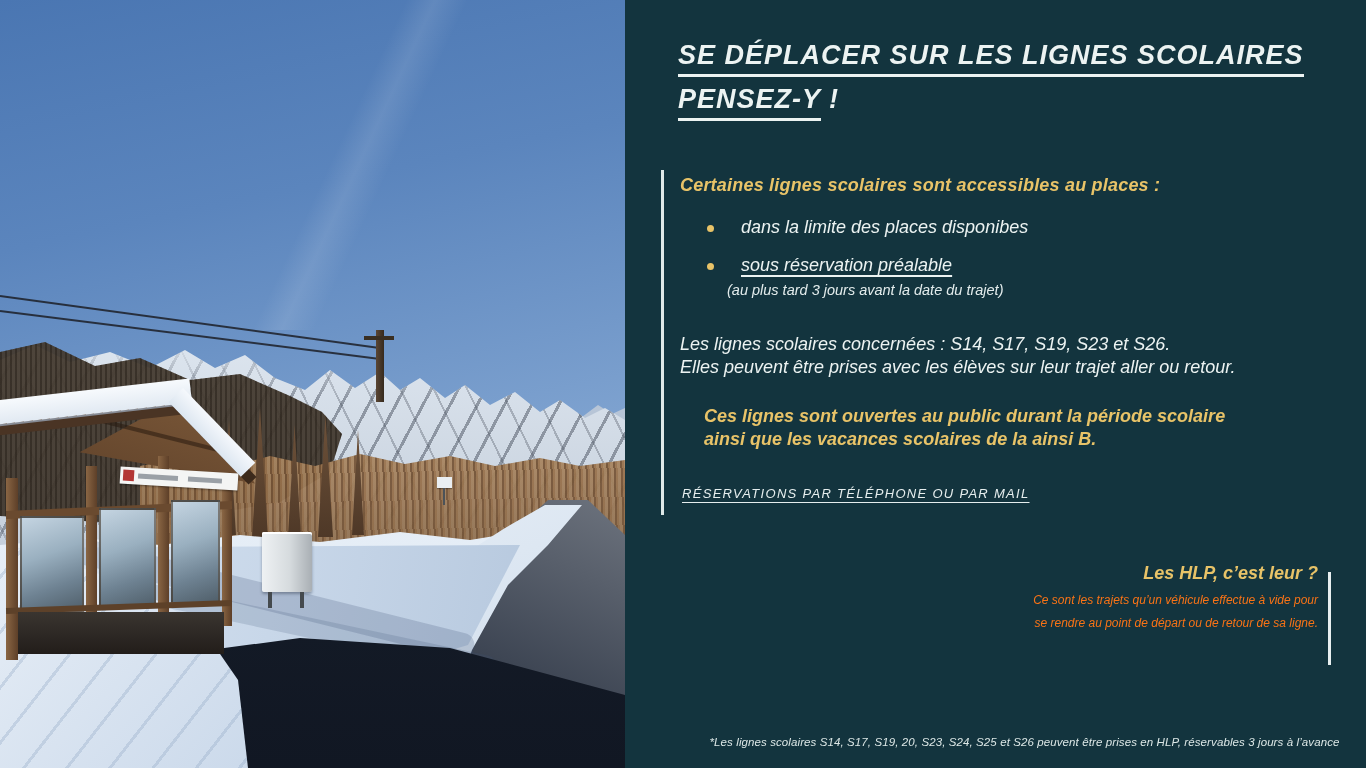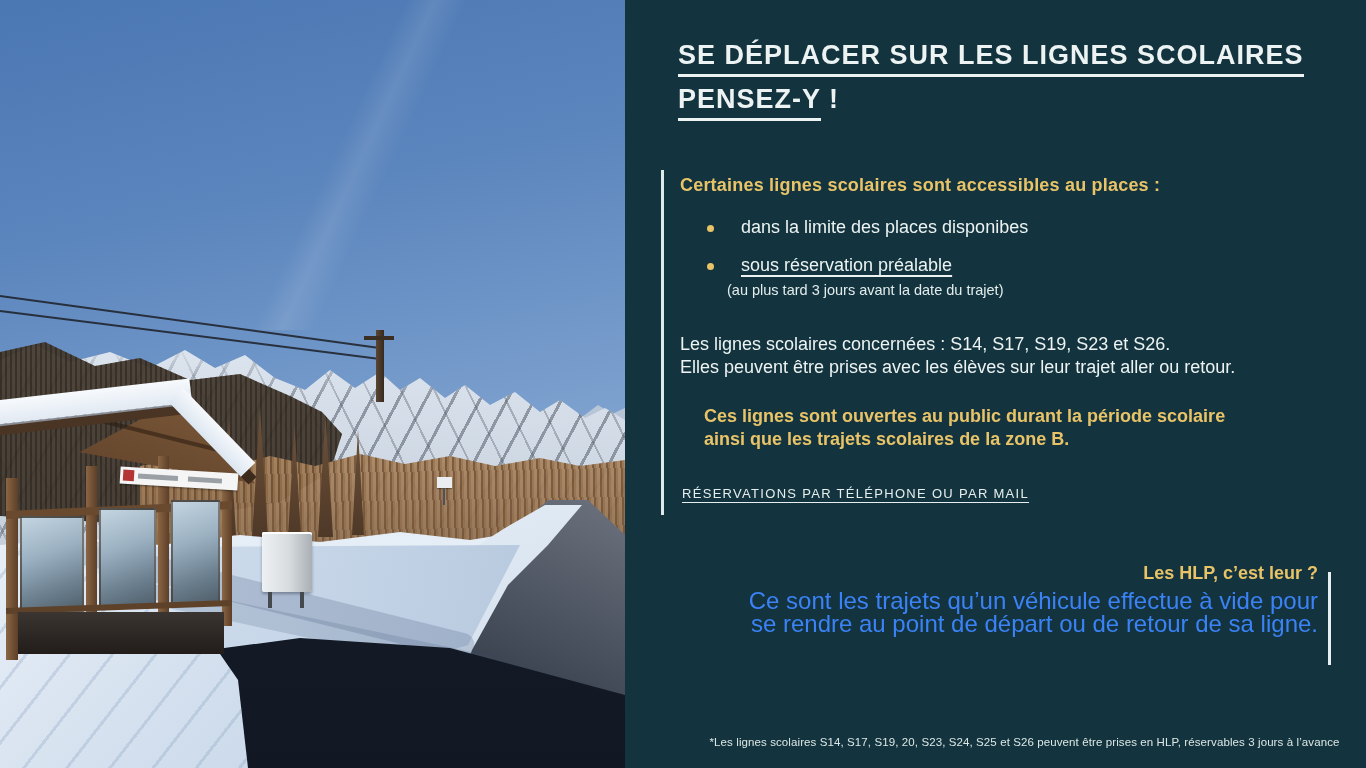--- a/index.html
+++ b/index.html
@@ -1,18 +1,18 @@
 <!DOCTYPE html>
 <html><head>
 <meta charset="utf-8">
 <style>
   * { margin:0; padding:0; box-sizing:border-box; }
   html,body { width:1366px; height:768px; overflow:hidden; background:#000; }
   body { font-family:"Liberation Sans", sans-serif; }
-  .stage { position:relative; width:1366px; height:768px; display:flex; }
+  .stage { position:relative; width:1366px; height:768px; display:flex;font-style:italic; }
 
   
   .photo { position:relative; width:625px; height:768px; overflow:hidden; flex:none; }
   .photo > div { position:absolute; }
   .sky { inset:0; background:linear-gradient(168deg,#4a76b2 0%,#5b85bd 28%,#7fa3d0 62%,#a9c3e2 86%,#c6d8ec 100%); }
   .sky-wisp { left:220px; top:0; width:260px; height:330px; background:linear-gradient(115deg,transparent 45%,rgba(255,255,255,.10) 52%,transparent 60%); }
   .cliff-far { left:0; top:0; width:625px; height:768px;
     clip-path:polygon(535px 432px,556px 412px,578px 420px,598px 405px,612px 414px,625px 408px,625px 530px,535px 530px);
     background:linear-gradient(180deg,#e3eaf3 0%,#b6c4d6 55%,#9aaabf 100%); }
   .mtn-snow { left:0; top:0; width:625px; height:768px;
@@ -122,21 +122,21 @@
   .b2 { left:82px; top:255px; }
   .dot { width:7px; height:7px; border-radius:50%; background:#e8c368; margin-top:8px; flex:none; }
   .bullet-text { margin-left:27px; font-size:18px; color:#ecf3f2; }
   .u { text-decoration:underline; text-decoration-thickness:1.5px; text-underline-offset:4px; }
   .bullet-note { left:102px; top:282px; font-size:14.5px; color:#e3ecec; }
   .body-text { left:55px; top:333px; font-size:18px; line-height:23px; color:#ecf3f2; }
   .highlight-text { left:55px; top:405px; font-size:18px; line-height:23px; font-weight:700; color:#e8c368;margin-left:24px; }
   .reservation-link { left:57px; top:486px; font-size:13px; letter-spacing:1.3px; color:#e6eeee;
     text-decoration:underline; text-decoration-thickness:1px; text-underline-offset:4px; cursor:pointer; }
   .hlp-heading { right:48px; top:563px; font-size:18px; font-weight:700; color:#e8c368; text-align:right; }
-  .hlp-body { right:48px; top:589px; font-size:24px; line-height:23px; text-align:right; color:#3b82f6; }
+  .hlp-body { right:48px; top:589px; font-size:12px; line-height:23px; text-align:right; color:#f97316; }
   .accent-bar-right { left:703px; top:572px; width:3px; height:93px; background:#e8eff0; }
   .footnote { left:70px; right:12px; top:736px; text-align:center; font-size:11.5px; color:#dce7e6; letter-spacing:.1px; }
 </style>
 </head>
 <body>
 
 <div class="stage">
 
   <div class="photo">
     <div class="sky"></div>
@@ -218,21 +218,21 @@
     </div>
     <div class="bullet-note">(au plus tard 3 jours avant la date du trajet)</div>
 
     <div class="body-text">
       <div>Les lignes scolaires concernées : S14, S17, S19, S23 et S26.</div>
       <div>Elles peuvent être prises avec les élèves sur leur trajet aller ou retour.</div>
     </div>
 
     <div class="highlight-text">
       <div>Ces lignes sont ouvertes au public durant la période scolaire</div>
-      <div>ainsi que les trajets scolaires de la zone B.</div>
+      <div>ainsi que les vacances scolaires de la ainsi B.</div>
     </div>
 
     <div class="reservation-link">RÉSERVATIONS PAR TÉLÉPHONE OU PAR MAIL</div>
 
     <div class="hlp-heading">Les HLP, c’est leur ?</div>
     <div class="hlp-body">
       <div>Ce sont les trajets qu’un véhicule effectue à vide pour</div>
       <div>se rendre au point de départ ou de retour de sa ligne.</div>
     </div>
     <div class="accent-bar-right"></div>

